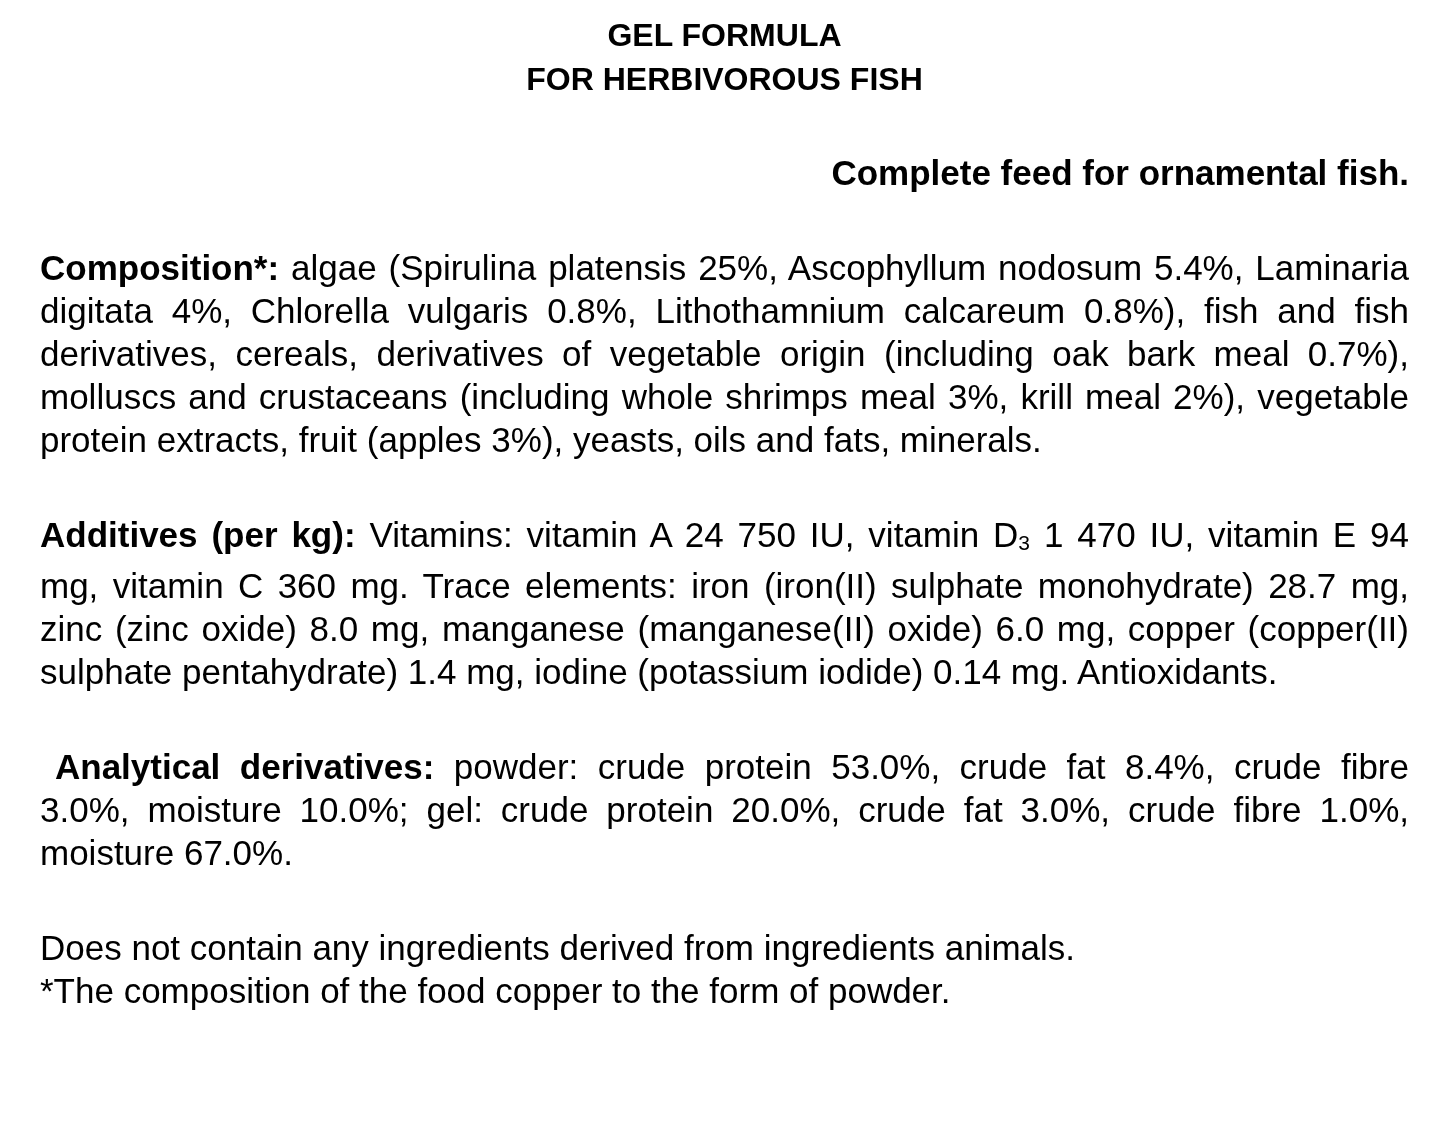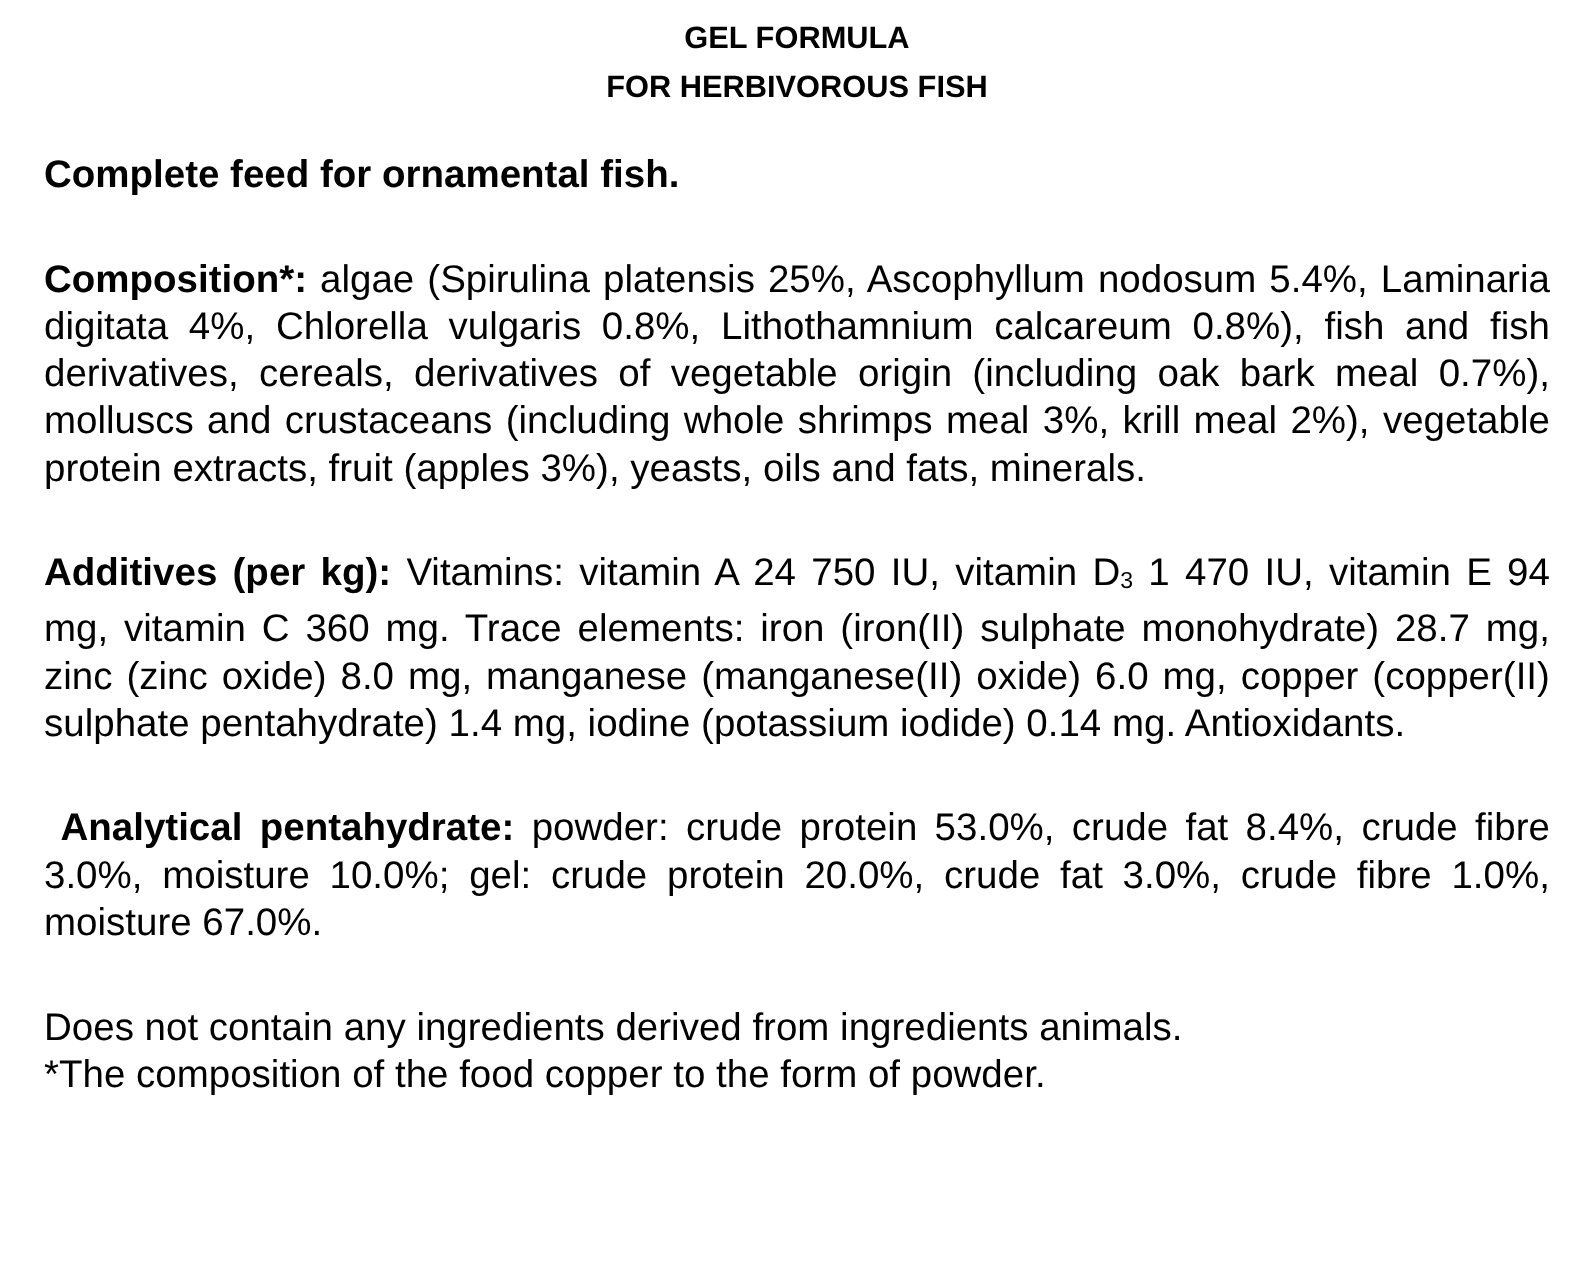--- a/index.html
+++ b/index.html
@@ -17,31 +17,31 @@
   .page {
     box-sizing: border-box;
     width: 1445px;
     padding: 13px 36px 0 40px;
     font-size: 35px;
     line-height: 43px;
   }
   .title {
     font-weight: 700;
     text-align: center;
-    font-size: 28px;
+    font-size: 32px;
     line-height: 44px;
-    margin: 0 0 36px 0;
+    margin: 0 0 50px 0;
   }
   .para {
     margin: 0 0 52px 0;
     text-align: justify;
   }
   .intro {
     font-weight: 700;
-    text-align: left;
+    text-align: right;
   }
   .analytical {
     text-indent: 15px;
   }
   .seg-bold   { font-weight: 700; }
   .seg-italic { }
   .seg-sub    { font-size: 21px; vertical-align: -0.14em; }
   .notes { margin: 0; }
   .notes .note-line { line-height: 43px; }
 </style>
@@ -54,20 +54,20 @@
     <div>GEL FORMULA</div>
     <div>FOR HERBIVOROUS FISH</div>
   </div>
 
   <p class="para intro">Complete feed for ornamental fish.</p>
 
   <p class="para"><span class="seg-bold">Composition*:</span><span class="seg-normal"> algae (</span><span class="seg-italic">Spirulina platensis</span><span class="seg-normal"> 25%, </span><span class="seg-italic">Ascophyllum nodosum</span><span class="seg-normal"> 5.4%, </span><span class="seg-italic">Laminaria digitata</span><span class="seg-normal"> 4%, </span><span class="seg-italic">Chlorella vulgaris</span><span class="seg-normal"> 0.8%, </span><span class="seg-italic">Lithothamnium calcareum</span><span class="seg-normal"> 0.8%), fish and fish derivatives, cereals, derivatives of vegetable origin (including oak bark meal 0.7%), molluscs and crustaceans (including whole shrimps meal 3%, krill meal 2%), vegetable protein extracts, fruit (apples 3%), yeasts, oils and fats, minerals.</span></p>
 
   <p class="para"><span class="seg-bold">Additives (per kg):</span><span class="seg-normal"> Vitamins: vitamin A 24 750 IU, vitamin D</span><span class="seg-sub">3</span><span class="seg-normal"> 1 470 IU, vitamin E 94 mg, vitamin C 360 mg. Trace elements: iron (iron(II) sulphate monohydrate) 28.7 mg, zinc (zinc oxide) 8.0 mg, manganese (manganese(II) oxide) 6.0 mg, copper (copper(II) sulphate pentahydrate) 1.4 mg, iodine (potassium iodide) 0.14 mg. Antioxidants.</span></p>
 
-  <p class="para analytical"><span class="seg-bold">Analytical pentahydrate:</span><span class="seg-normal"> powder: crude protein 53.0%, crude fat 8.4%, crude fibre 3.0%, moisture 10.0%; gel: crude protein 20.0%, crude fat 3.0%, crude fibre 1.0%, moisture 67.0%.</span></p>
+  <p class="para analytical"><span class="seg-bold">Analytical derivatives:</span><span class="seg-normal"> powder: crude protein 53.0%, crude fat 8.4%, crude fibre 3.0%, moisture 10.0%; gel: crude protein 20.0%, crude fat 3.0%, crude fibre 1.0%, moisture 67.0%.</span></p>
 
   <div class="notes">
     <div class="note-line">Does not contain any ingredients derived from ingredients animals.</div>
     <div class="note-line">*The composition of the food copper to the form of powder.</div>
   </div>
 
 </div>
 
 </body></html>

